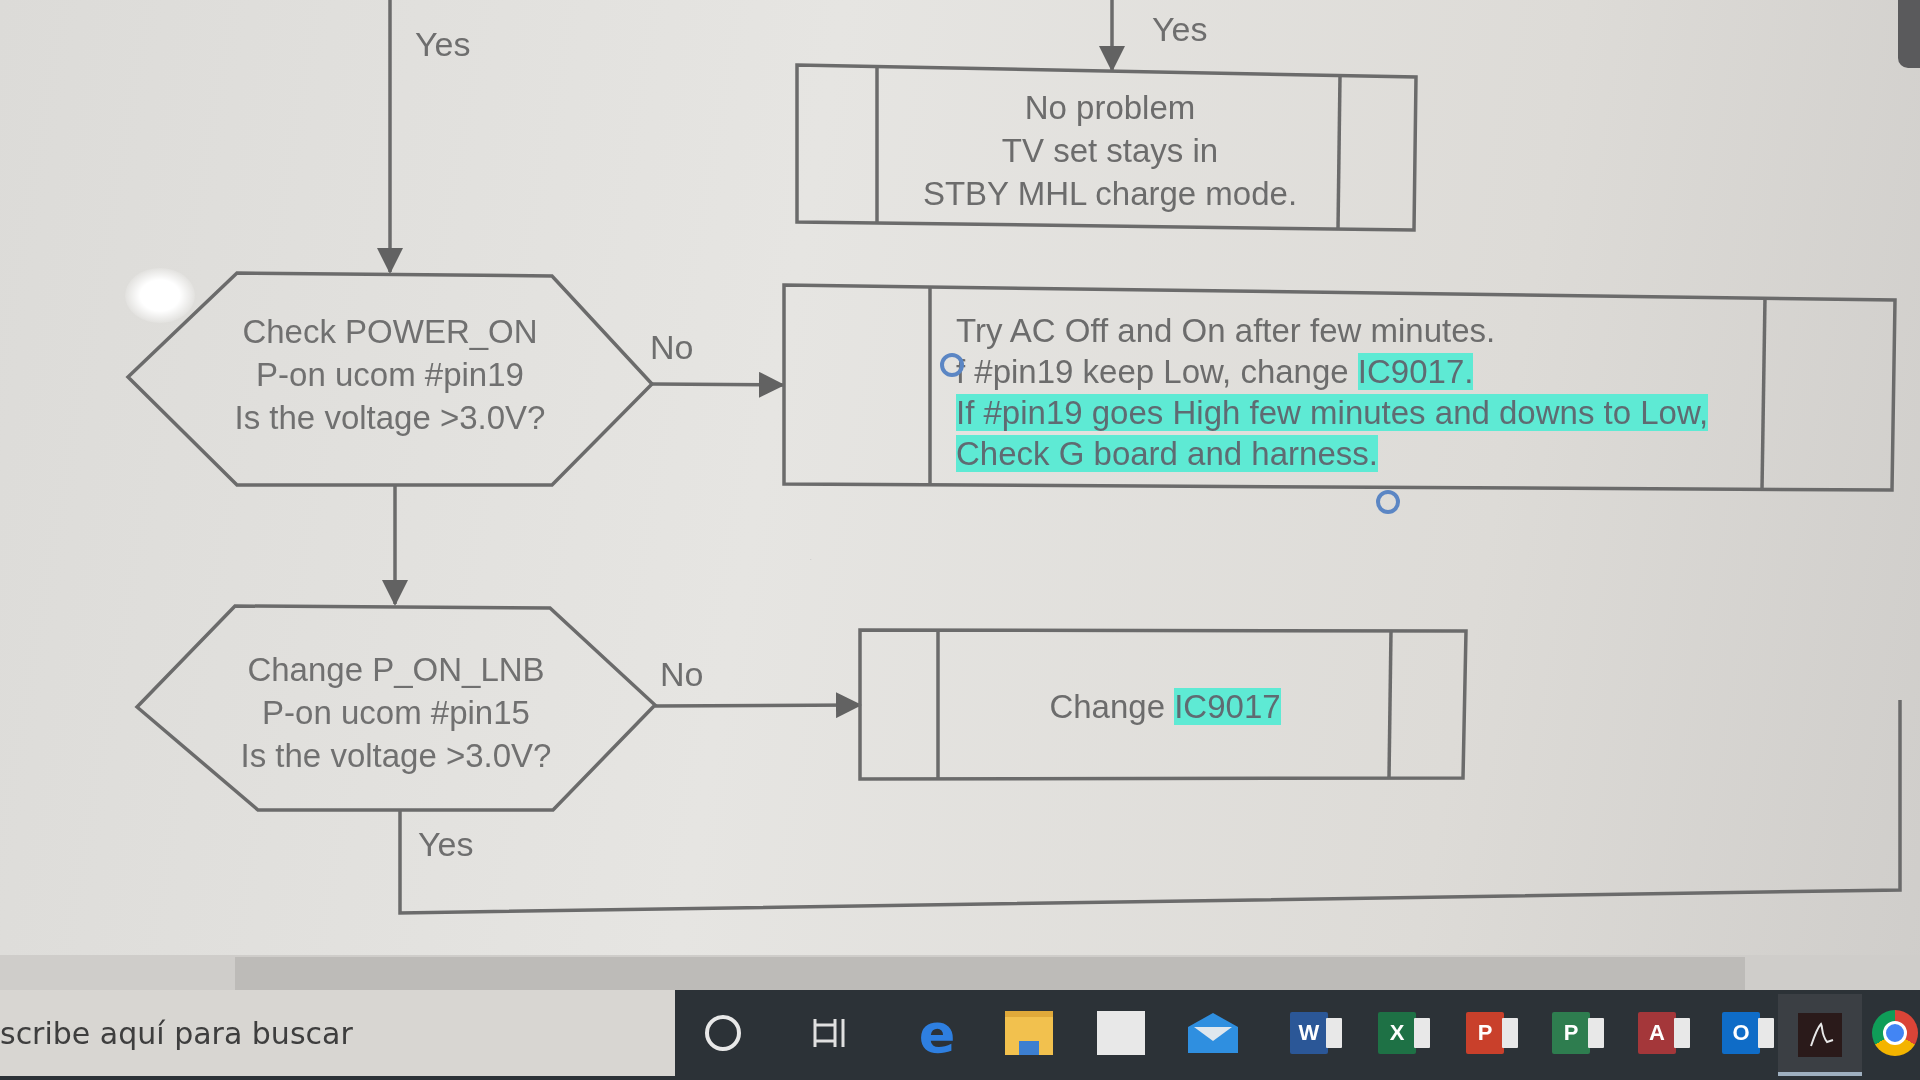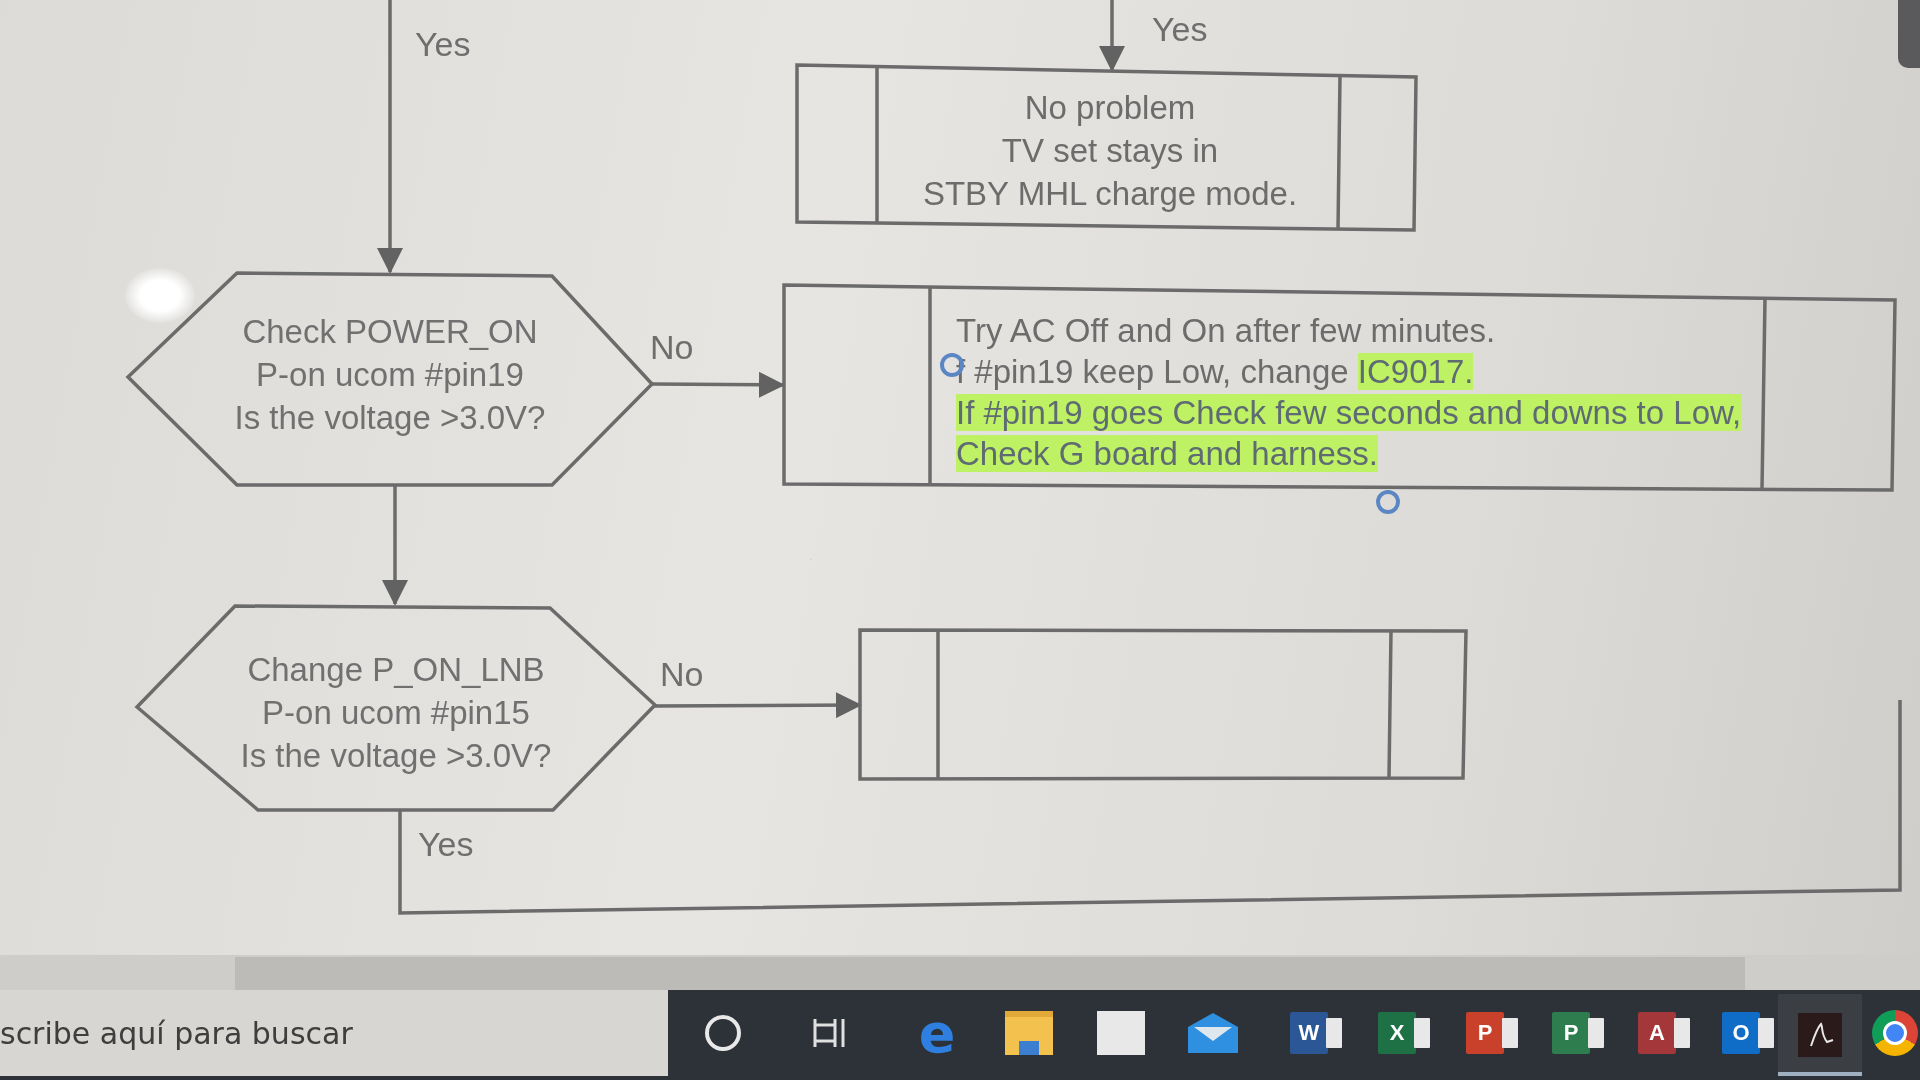--- a/index.html
+++ b/index.html
@@ -7,32 +7,32 @@
     width:1920px; height:1080px; overflow:hidden; position:relative;
     background: linear-gradient(100deg, #dcdbd8 0%, #e6e5e2 40%, #dddbd7 75%, #cfcdca 100%);
     font-family: "Liberation Sans", sans-serif;
   }
   .canvas { position:absolute; left:0; top:0; width:1920px; height:1042px; }
   svg.flow { position:absolute; left:0; top:0; }
   .lbl { position:absolute; color:#6e6e6e; font-size:34px; white-space:nowrap; }
   .boxtext { position:absolute; color:#6c6c6c; font-size:33px; line-height:43px; text-align:center; }
   .hextext { position:absolute; color:#707070; font-size:33px; line-height:43px; text-align:center; }
   .leftalign { text-align:left; }
-  .hl { background:#bef264; color:#5f6b72; }
+  .hl { background:#5eead4; color:#5f6b72; }
   .handle { position:absolute; width:24px; height:24px; border:4px solid #5b86c4; border-radius:50%; box-sizing:border-box; }
   .glare { position:absolute; left:125px; top:268px; width:70px; height:55px; border-radius:50%;
            background: radial-gradient(ellipse, #ffffff 40%, rgba(255,255,255,0) 75%); }
   .vscroll-thumb { position:absolute; right:0; top:0; width:22px; height:68px; background:#5a5a5c; border-bottom-left-radius:10px; }
   .statusbar { position:absolute; left:0; top:955px; width:1920px; height:40px; background:#cfcdca; }
   .status-left { position:absolute; left:0; top:2px; width:235px; height:34px; background:#cbc9c6;margin-top:36px; }
   .status-text { position:absolute; left:0; top:4px; font-family:"DejaVu Sans", sans-serif; font-size:24px; color:#4a4a4a; }
   .status-chev { position:absolute; left:190px; top:2px; font-size:26px; color:#555; font-weight:bold; }
   .hscroll { position:absolute; left:235px; top:2px; width:1510px; height:34px; background:#bdbbb8; }
   .taskbar { position:absolute; left:0; top:990px; width:1920px; height:90px; background:#2c3237; }
-  .searchbox { position:absolute; left:0; top:0; width:668px; height:86px; background:#d8d6d2; }
+  .searchbox { position:absolute; left:0; top:0; width:668px; height:86px; background:#d8d6d2;padding-left:7px; }
   .search-ph { position:absolute; left:0; top:26px; font-family:"DejaVu Sans", sans-serif; font-size:30px; color:#3e3e3e; }
   .tb-icon { position:absolute; top:14px; width:58px; height:58px; display:flex; align-items:center; justify-content:center; }
   .office { width:38px; height:42px; color:#fff; font-weight:bold; font-size:22px; display:flex; align-items:center; justify-content:center; border-radius:2px; position:relative; }
   .office::after { content:""; position:absolute; right:-14px; top:6px; width:16px; height:30px; background:#e8e8e8; border-radius:1px; }
   .active-ind { position:absolute; bottom:0; left:0; right:0; height:4px; background:#9fb0c0; }
 </style>
 </head>
 <body>
 
 <div class="canvas">
@@ -93,34 +93,37 @@
   <div class="hextext" style="left:170px; top:310px; width:440px;">
     <div>Check POWER_ON</div>
     <div>P-on ucom #pin19</div>
     <div>Is the voltage &gt;3.0V?</div>
   </div>
   <div class="lbl" style="left:650px; top:328px;">No</div>
 
   <div class="boxtext leftalign" style="left:956px; top:310px; width:800px; line-height:41px;">
     <div>Try AC Off and On after few minutes.</div>
     <div><span>f #pin19 keep Low, change </span><span class="hl">IC9017.</span></div>
-    <div><span class="hl">If #pin19 goes Check few seconds and downs to Low,</span></div>
+    <div><span class="hl">If #pin19 goes High few minutes and downs to Low,</span></div>
     <div><span class="hl">Check G board and harness.</span></div>
   </div>
   <div class="handle" style="left:940px; top:353px;"></div>
   <div class="handle" style="left:1376px; top:490px;"></div>
 
   <div class="hextext" style="left:180px; top:648px; width:432px;">
     <div>Change P_ON_LNB</div>
     <div>P-on ucom #pin15</div>
     <div>Is the voltage &gt;3.0V?</div>
   </div>
   <div class="lbl" style="left:660px; top:655px;">No</div>
   <div class="lbl" style="left:418px; top:825px;">Yes</div>
 
+  <div class="boxtext" style="left:940px; top:685px; width:450px;">
+    <span>Change </span><span class="hl">IC9017</span>
+  </div>
 </div>
 
 <div class="statusbar">
   <div class="status-left">
     <span class="status-text">7 x 210 mm</span>
     <span class="status-chev">‹</span>
   </div>
   <div class="hscroll"></div>
 </div>
 

